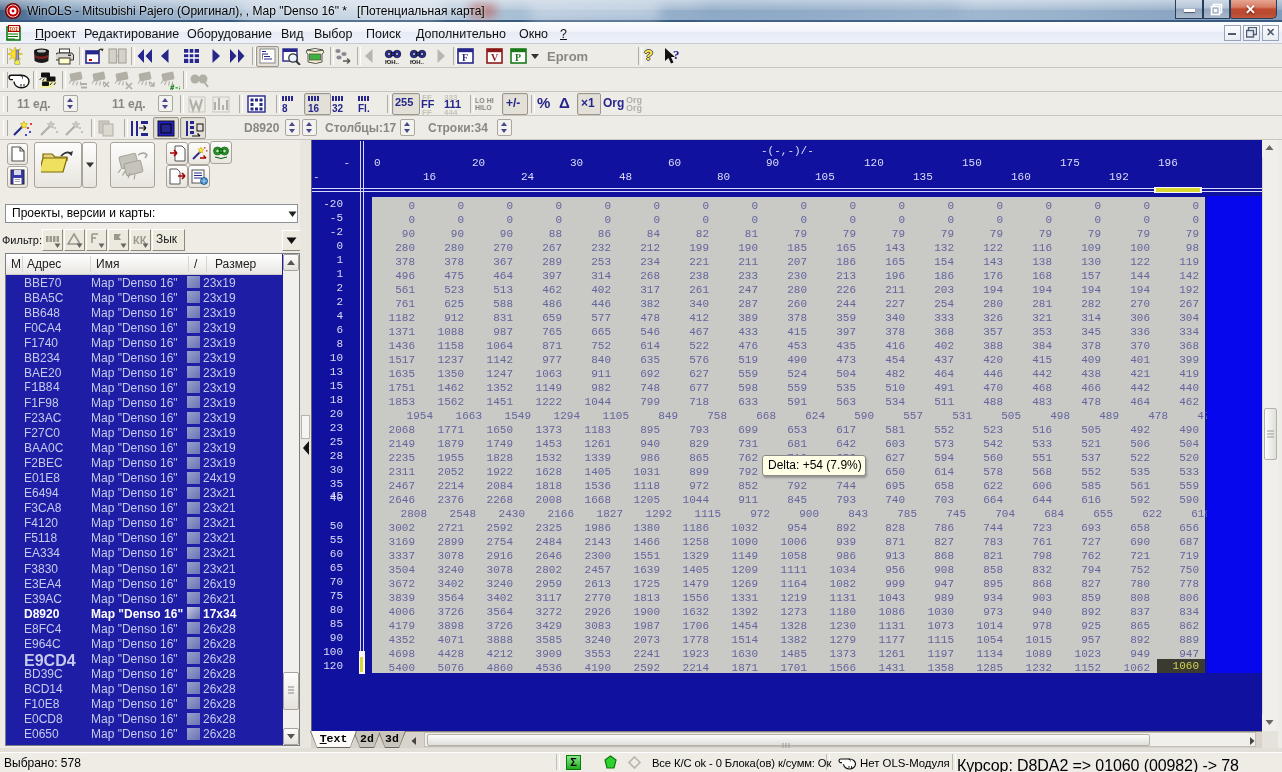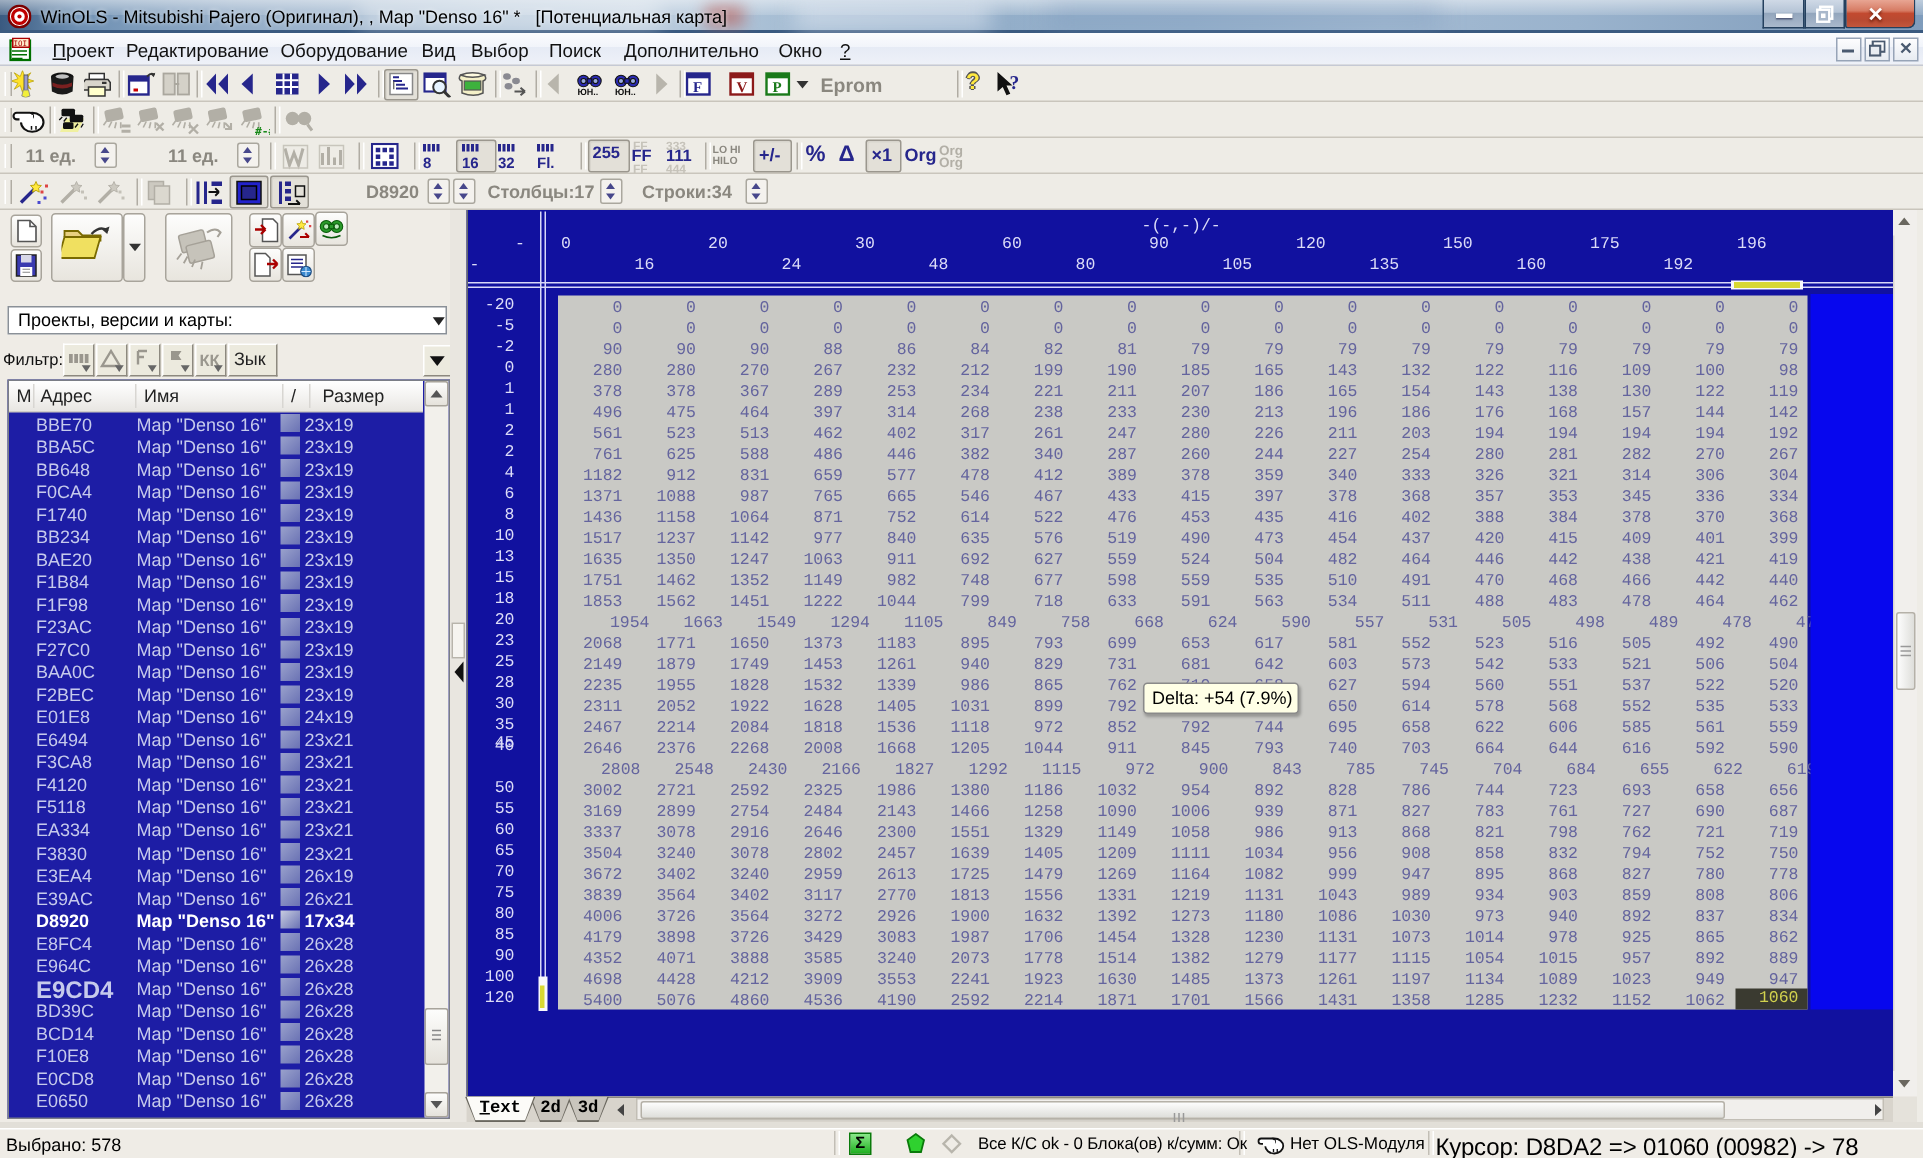--- a/index.html
+++ b/index.html
@@ -581,21 +581,21 @@
 <div class="abs" style="left:187px;top:336.2px;width:13px;height:12px;background:linear-gradient(135deg,#9aa2cc,#6a72b4);"></div>
 <div class="abs" style="left:203px;top:335.7px;font-size:12px;font-weight:normal;color:#c6caec;">23x19</div>
 <div class="abs" style="left:24px;top:350.8px;font-size:12px;font-weight:normal;color:#c6caec;">BB234</div>
 <div class="abs" style="left:91px;top:350.8px;font-size:12px;font-weight:normal;color:#c6caec;">Map "Denso 16"</div>
 <div class="abs" style="left:187px;top:351.2px;width:13px;height:12px;background:linear-gradient(135deg,#9aa2cc,#6a72b4);"></div>
 <div class="abs" style="left:203px;top:350.8px;font-size:12px;font-weight:normal;color:#c6caec;">23x19</div>
 <div class="abs" style="left:24px;top:365.8px;font-size:12px;font-weight:normal;color:#c6caec;">BAE20</div>
 <div class="abs" style="left:91px;top:365.8px;font-size:12px;font-weight:normal;color:#c6caec;">Map "Denso 16"</div>
 <div class="abs" style="left:187px;top:366.3px;width:13px;height:12px;background:linear-gradient(135deg,#9aa2cc,#6a72b4);"></div>
 <div class="abs" style="left:203px;top:365.8px;font-size:12px;font-weight:normal;color:#c6caec;">23x19</div>
-<div class="abs" style="left:24px;top:380.9px;font-size:12px;font-weight:normal;color:#c6caec;">F1B84</div>
+<div class="abs" style="left:24px;top:380.9px;font-size:12px;font-weight:normal;color:#c6caec;font-family:Liberation Mono, monospace;">F1B84</div>
 <div class="abs" style="left:91px;top:380.9px;font-size:12px;font-weight:normal;color:#c6caec;">Map "Denso 16"</div>
 <div class="abs" style="left:187px;top:381.4px;width:13px;height:12px;background:linear-gradient(135deg,#9aa2cc,#6a72b4);"></div>
 <div class="abs" style="left:203px;top:380.9px;font-size:12px;font-weight:normal;color:#c6caec;">23x19</div>
 <div class="abs" style="left:24px;top:395.9px;font-size:12px;font-weight:normal;color:#c6caec;">F1F98</div>
 <div class="abs" style="left:91px;top:395.9px;font-size:12px;font-weight:normal;color:#c6caec;">Map "Denso 16"</div>
 <div class="abs" style="left:187px;top:396.4px;width:13px;height:12px;background:linear-gradient(135deg,#9aa2cc,#6a72b4);"></div>
 <div class="abs" style="left:203px;top:395.9px;font-size:12px;font-weight:normal;color:#c6caec;">23x19</div>
 <div class="abs" style="left:24px;top:411.0px;font-size:12px;font-weight:normal;color:#c6caec;">F23AC</div>
 <div class="abs" style="left:91px;top:411.0px;font-size:12px;font-weight:normal;color:#c6caec;">Map "Denso 16"</div>
 <div class="abs" style="left:187px;top:411.5px;width:13px;height:12px;background:linear-gradient(135deg,#9aa2cc,#6a72b4);"></div>

